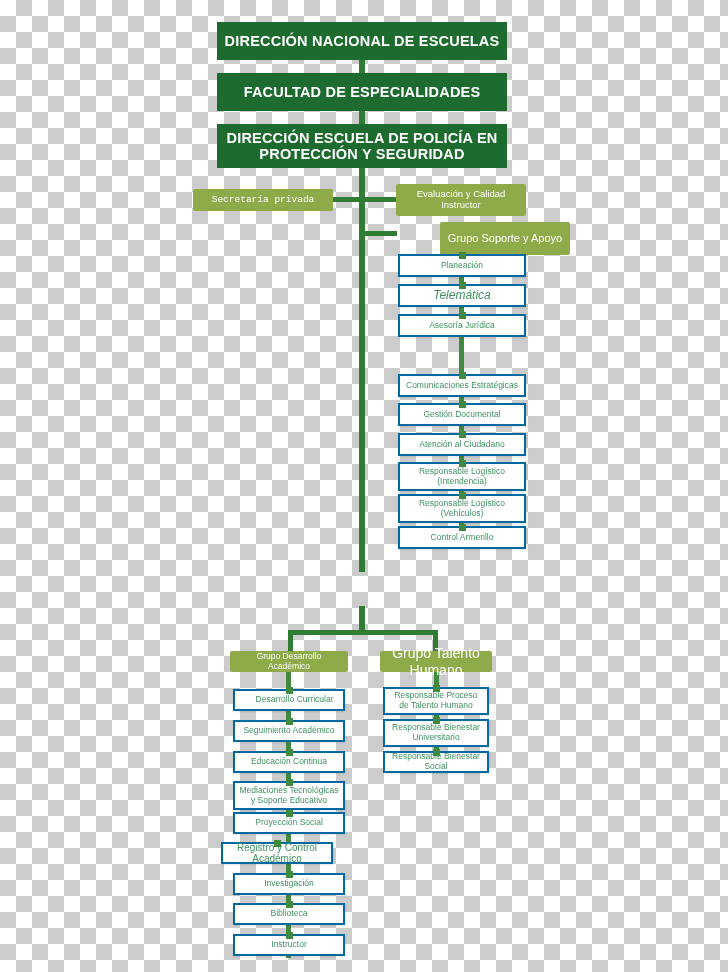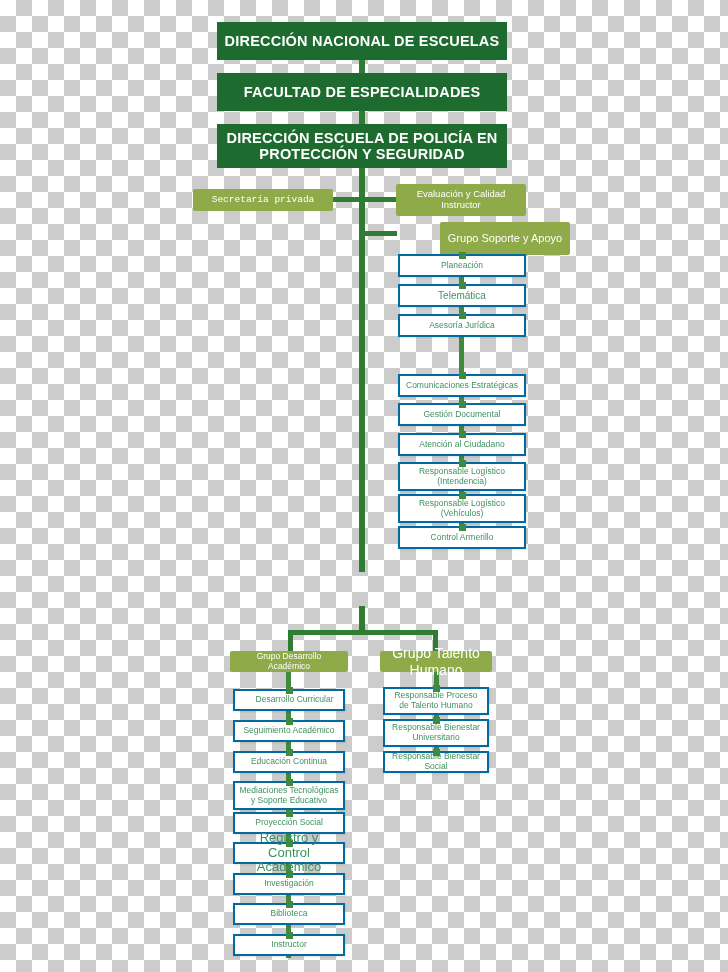--- a/index.html
+++ b/index.html
@@ -113,21 +113,21 @@
   </div>
 
   <div class="olive" style="left:396px;top:222px;width:130px;height:33px;font-size:11px;margin-left:44px;">
     <span>Grupo Soporte y Apoyo</span>
   </div>
 
   <div class="leaf" style="left:398px;top:254px;width:128px;height:23px;font-size:8.5px;">
     <span class="tab"></span>
     <span>Planeación</span>
   </div>
-  <div class="leaf" style="left:398px;top:284px;width:128px;height:23px;font-size:10px;">
+  <div class="leaf" style="left:398px;top:284px;width:128px;height:23px;font-size:12px;font-style:italic;">
     <span class="tab"></span>
     <span>Telemática</span>
   </div>
   <div class="leaf" style="left:398px;top:314px;width:128px;height:23px;font-size:8.5px;">
     <span class="tab"></span>
     <span>Asesoría Jurídica</span>
   </div>
   <div class="leaf" style="left:398px;top:374px;width:128px;height:23px;font-size:8.5px;">
     <span class="tab"></span>
     <span>Comunicaciones Estratégicas</span>
@@ -174,21 +174,21 @@
     <span>Educación Continua</span>
   </div>
   <div class="leaf" style="left:233px;top:781px;width:112px;height:29px;font-size:8.5px;">
     <span class="tab"></span>
     <span>Mediaciones Tecnológicas y Soporte Educativo</span>
   </div>
   <div class="leaf" style="left:233px;top:812px;width:112px;height:22px;font-size:8.5px;">
     <span class="tab"></span>
     <span>Proyección Social</span>
   </div>
-  <div class="leaf" style="left:233px;top:842px;width:112px;height:22px;font-size:13px;">
+  <div class="leaf" style="left:221px;top:842px;width:112px;height:22px;font-size:10px;">
     <span class="tab"></span>
     <span>Registro y Control Académico</span>
   </div>
   <div class="leaf" style="left:233px;top:873px;width:112px;height:22px;font-size:8.5px;">
     <span class="tab"></span>
     <span>Investigación</span>
   </div>
   <div class="leaf" style="left:233px;top:903px;width:112px;height:22px;font-size:8.5px;">
     <span class="tab"></span>
     <span>Biblioteca</span>

